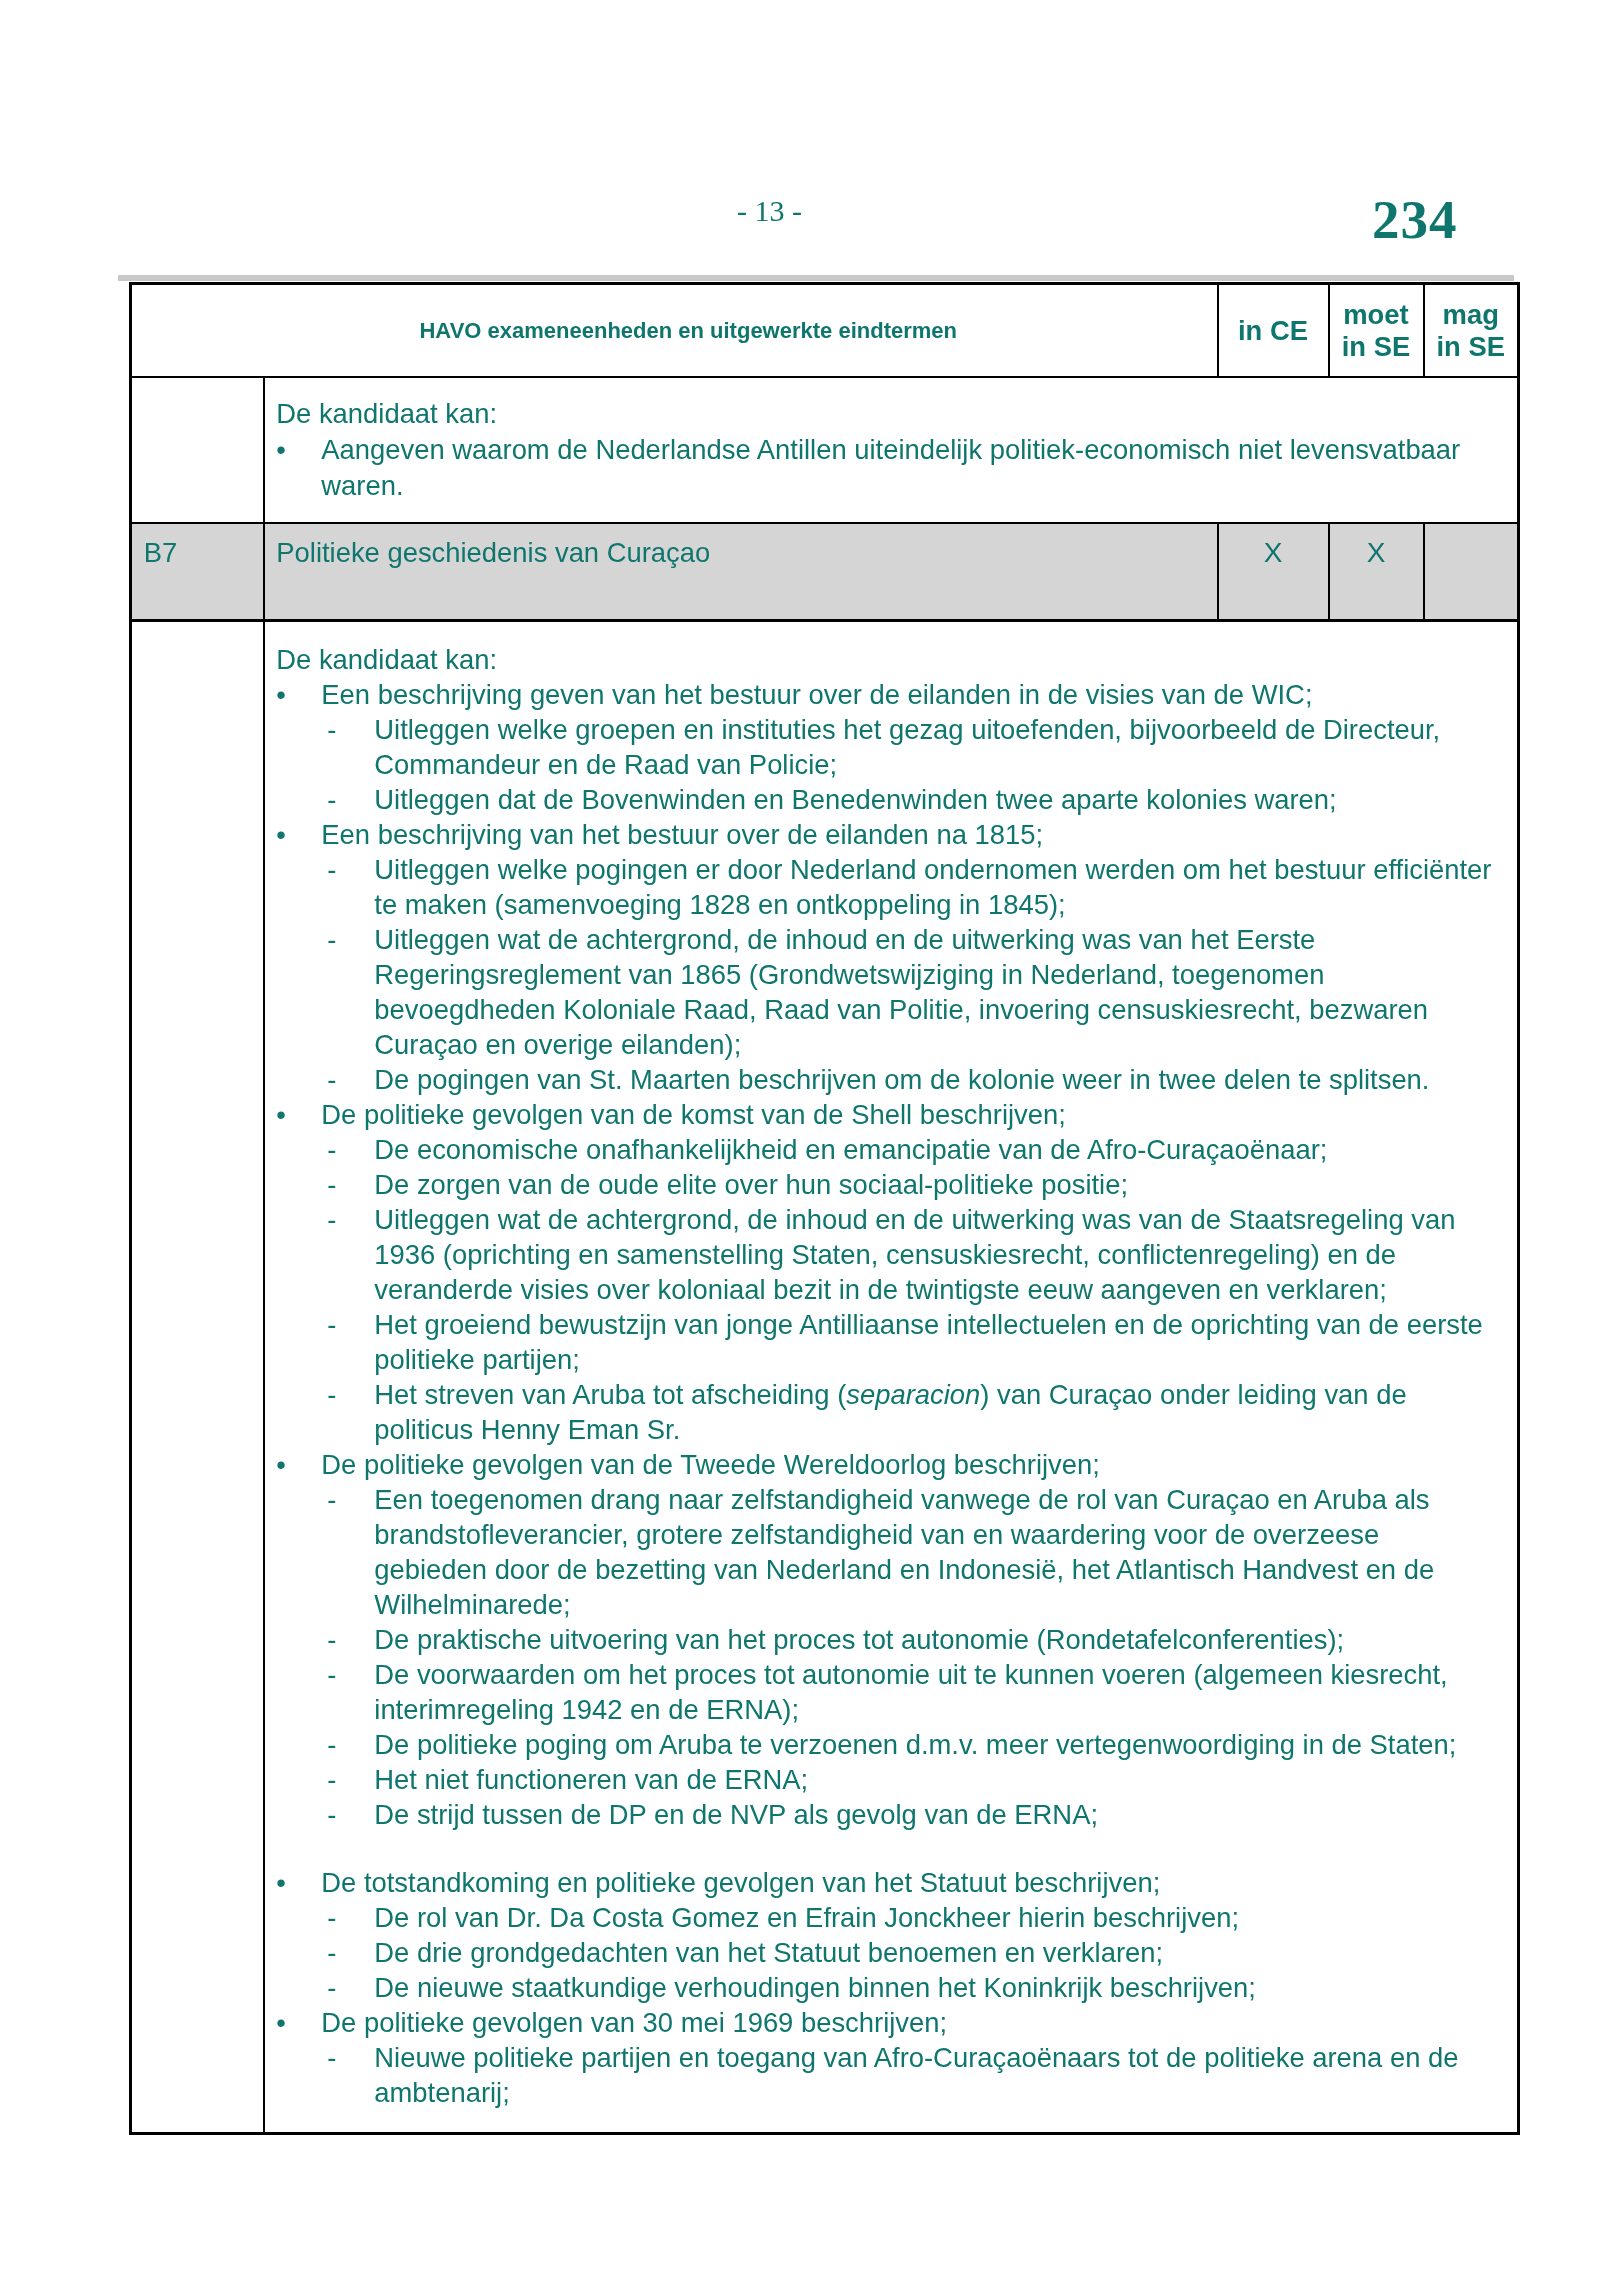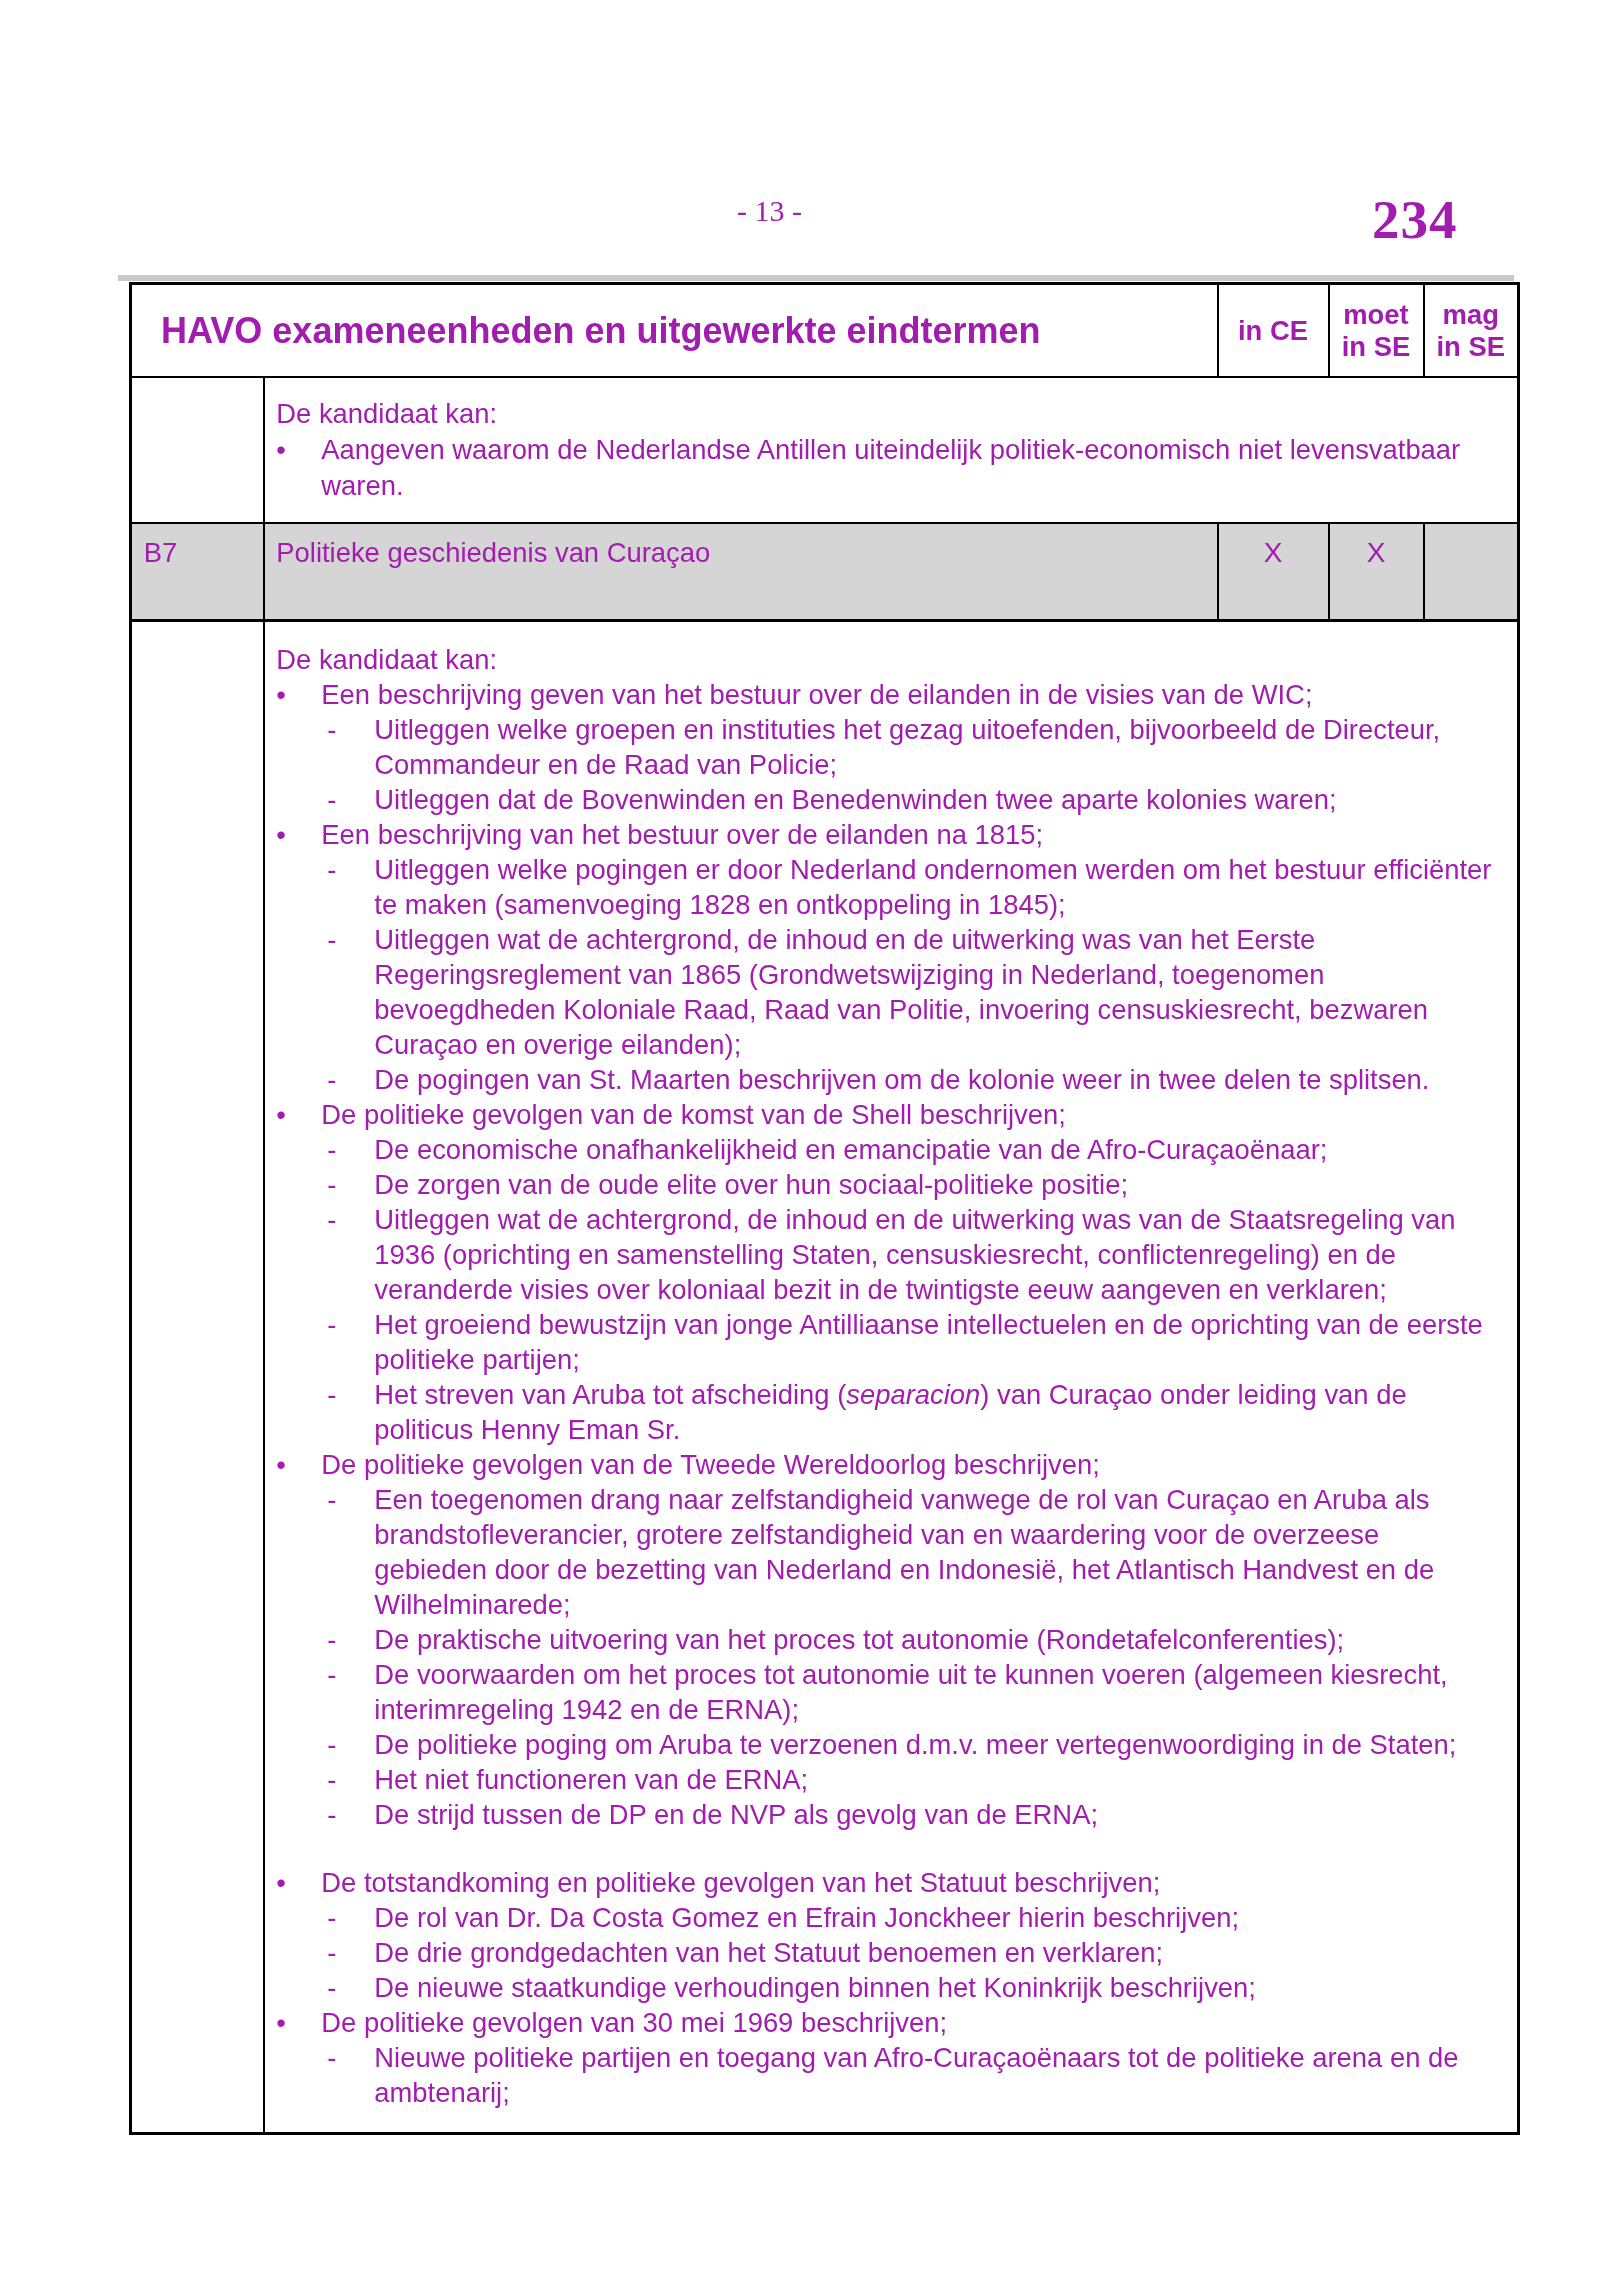--- a/index.html
+++ b/index.html
@@ -2,21 +2,21 @@
 <html style="--row-highlight: #d5d5d5;"><head>
 <meta charset="utf-8">
 <style>
   html, body { margin: 0; padding: 0; background: #888; }
   .page {
     position: relative;
     width: 1621px;
     height: 2293px;
     background: #ffffff;
     font-family: "Liberation Sans", sans-serif;
-    color: #a21caf;
+    color: #0f766e;
     overflow: hidden;
   }
   .page-number {
     position: absolute;
     left: 647px; top: 194px; width: 245px;
     text-align: center;
     font-family: "Liberation Serif", serif;
     font-size: 30px;
     line-height: 1.1;
   }
@@ -46,23 +46,24 @@
   }
   td { vertical-align: top; overflow: hidden; }
   
   tr.header-row td {
     border-bottom: 2.9px solid #000;
     height: 89px;
     vertical-align: middle;
   }
   td.title-cell {
     font-weight: bold;
-    font-size: 36px;
+    font-size: 22px;
     padding-left: 29px;
     border-right: 2px solid #000;
+    text-align: center;
   }
   td.check-head {
     font-weight: bold;
     text-align: center;
     white-space: pre-line;
     line-height: 32px;
     border-right: 2px solid #000;
   }
   td.check-head:last-child { border-right: none; }
   

